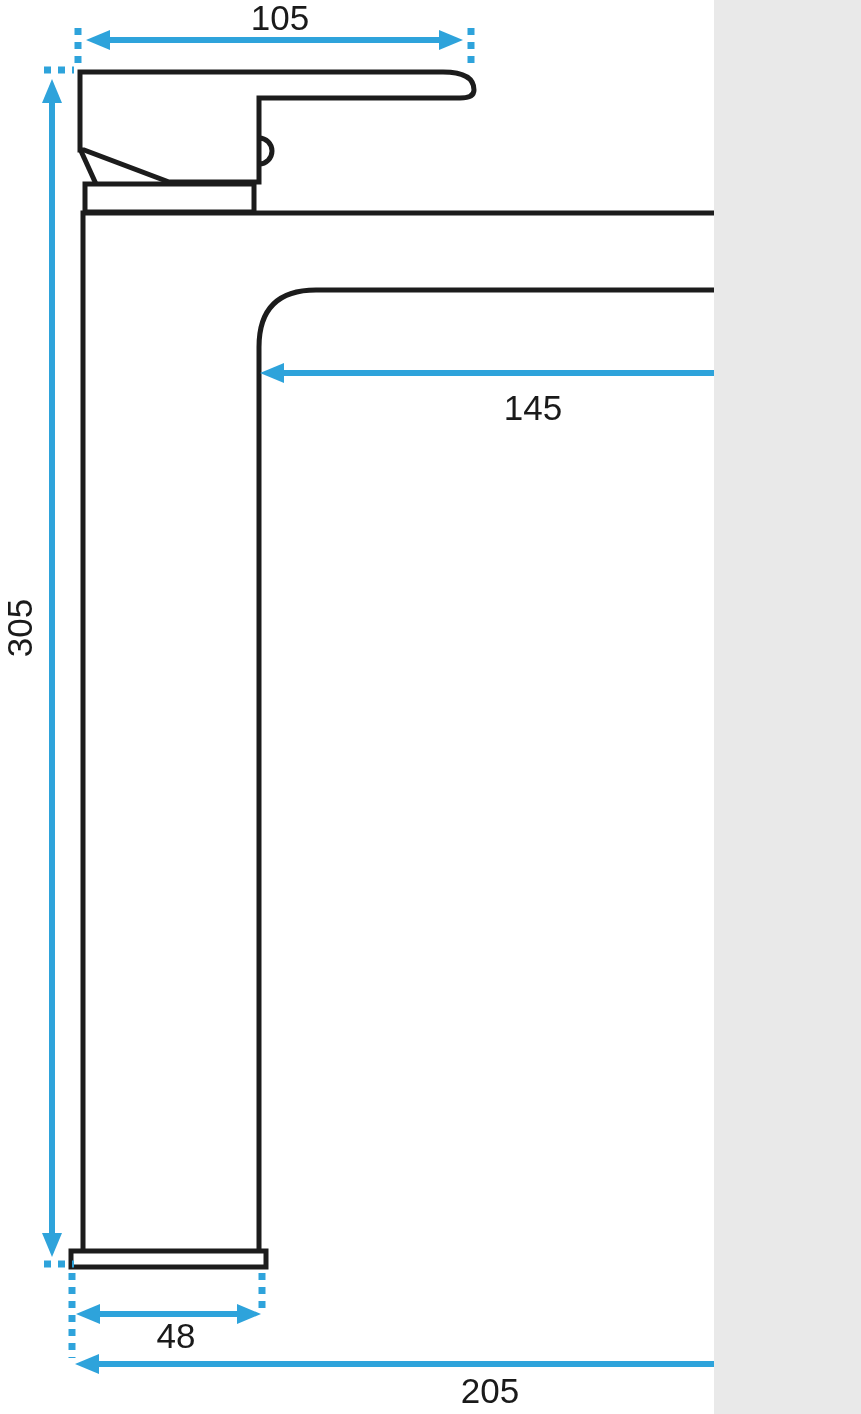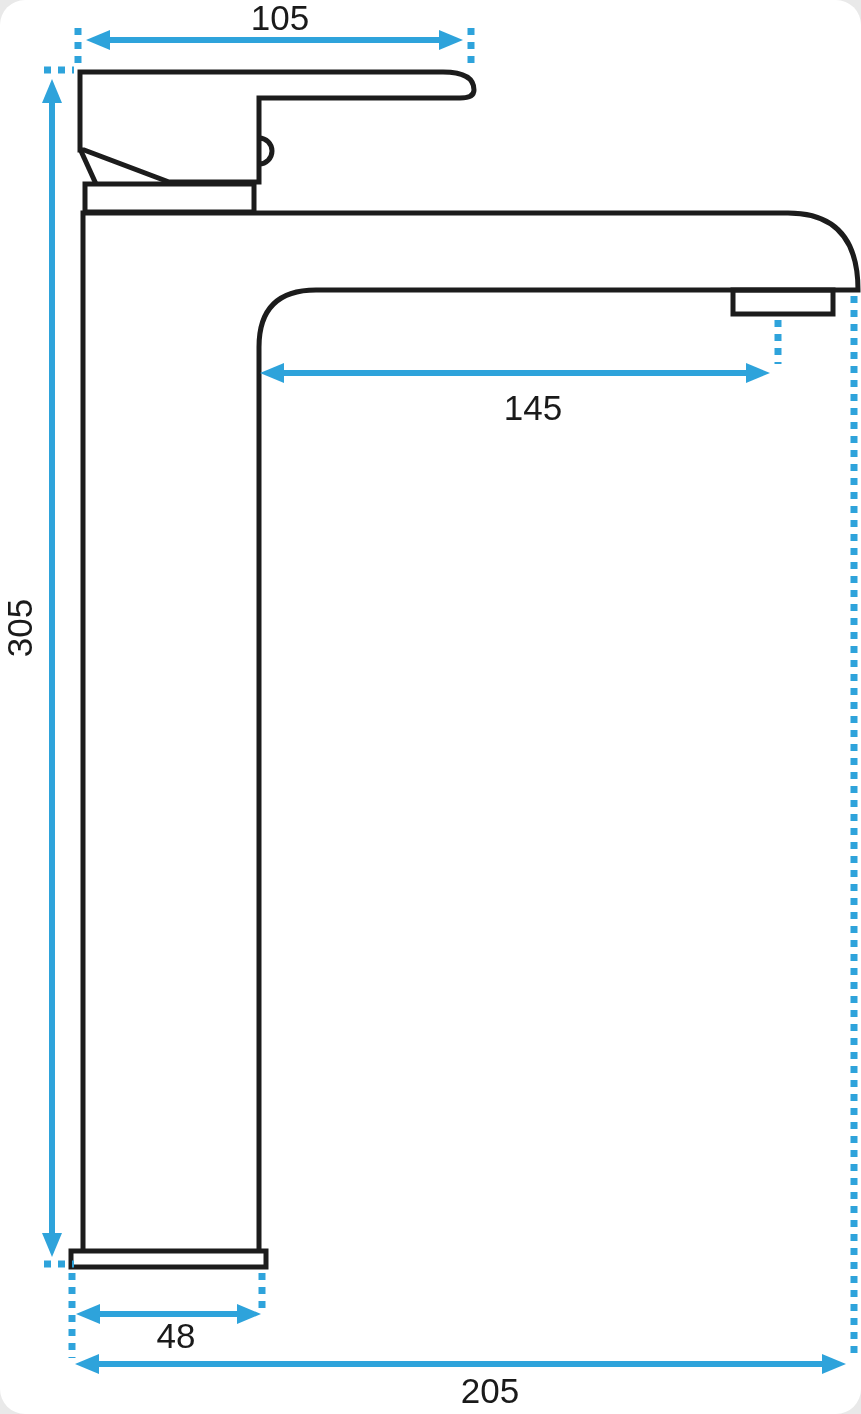--- a/index.html
+++ b/index.html
@@ -3,26 +3,25 @@
 <meta charset="utf-8">
 <style>
   :root{
     --outline:#1c1c1c;
     --accent:#2ea3db;
     --label:#1a1a1a;
     --bg:#ffffff;
   }
   html,body{margin:0;padding:0;background:#e9e9e9;}
   .canvas{
-    width:861px;height:1414px;
+    width:714px;height:1414px;
     background:var(--bg);
     position:relative;
     overflow:hidden;
     font-family:"Liberation Sans", sans-serif;
-    border-radius:25px;
   }
   svg{display:block;}
   .outline{stroke:var(--outline);stroke-width:5;fill:none;stroke-linejoin:miter;stroke-linecap:butt;}
   .dim{stroke:var(--accent);stroke-width:6;fill:none;}
   .dot{stroke:var(--accent);stroke-width:7;fill:none;stroke-dasharray:7 7;}
   .head{fill:var(--accent);stroke:none;}
   .lbl{
     font-family:"Liberation Sans", sans-serif;
     font-size:35px;
     fill:var(--label);

